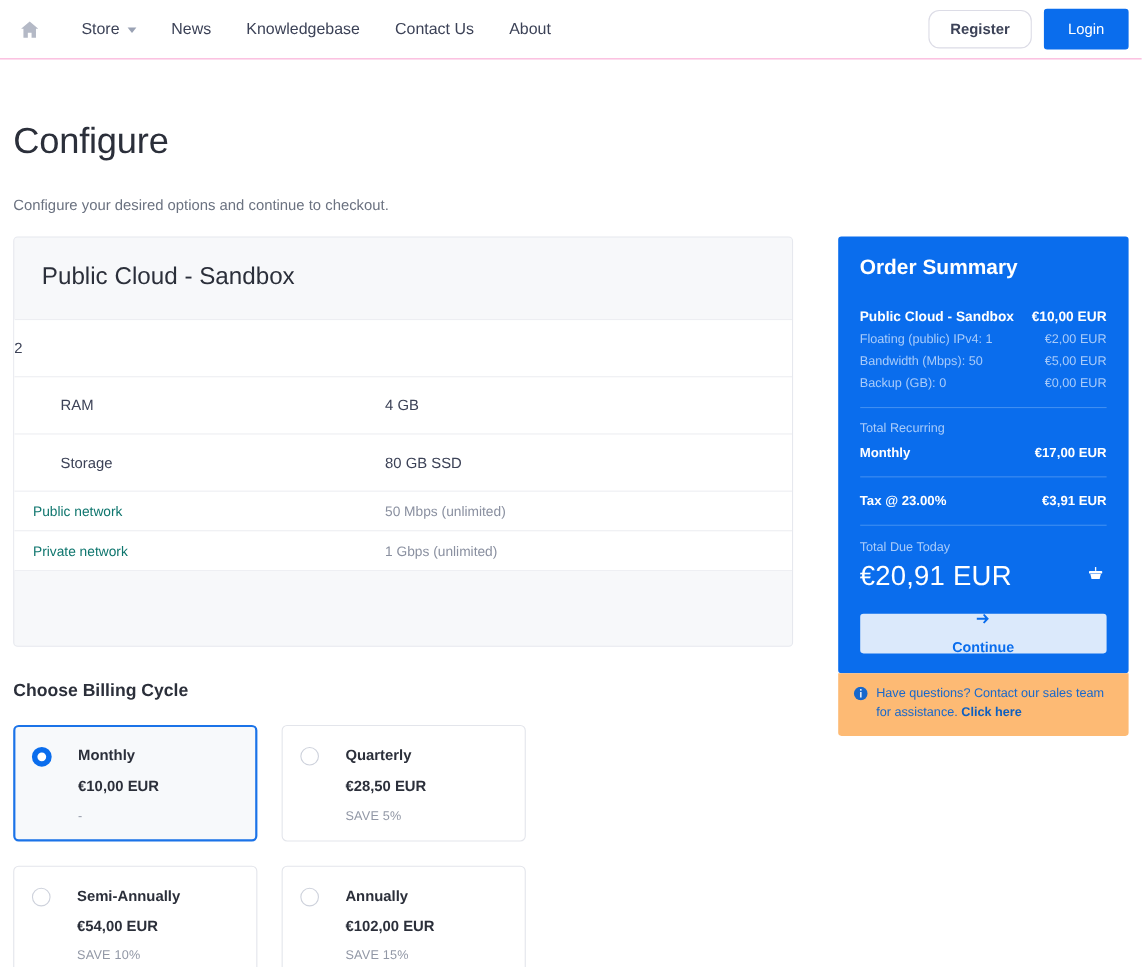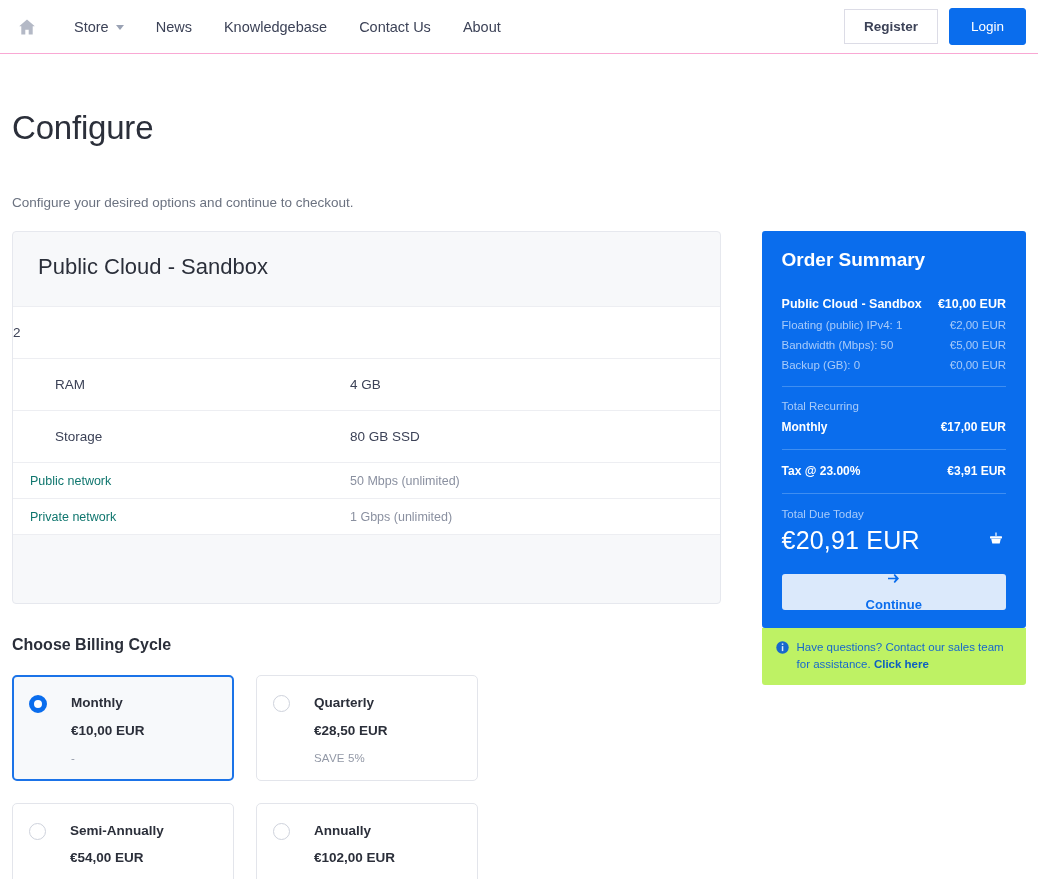--- a/index.html
+++ b/index.html
@@ -47,21 +47,21 @@
     position: relative;
     top: 1px;
   }
   .nav-spacer { flex: 1; }
   .btn-register {
     font-size: 13.5px;
     font-weight: 700;
     color: #3c4257;
     background: #fff;
     border: 1px solid #dcdce6;
-    border-radius: 0;
+    border-radius: 10px;
     padding: 9px 19px;
     cursor: pointer;
     font-family: "Liberation Sans", sans-serif;
   }
   .btn-login {
     font-size: 13.5px;
     font-weight: 400;
     color: #ffffff;
     background: #0a6ded;
     border: 1px solid #0a6ded;
@@ -80,21 +80,21 @@
   .page-title {
     font-size: 33px;
     font-weight: 400;
     color: #2b2f3a;
     margin-top: 55px;
     letter-spacing: -0.2px;
   }
   .page-subtitle {
     font-size: 13.5px;
     color: #6b7280;
-    margin-top: 48px;
+    margin-top: 32px;
   }
 
   .columns { display: flex; align-items: flex-start; margin-top: 21px; }
   .col-left { width: 710px; }
   .col-right { width: 265px; margin-left: 41px; }
 
   
   .product-card {
     border: 1px solid #e6e8ee;
     border-radius: 4px;
@@ -276,21 +276,21 @@
     width: 100%;
     height: 36px;
     font-size: 13px;
     font-weight: 700;
     margin-top: 19px;
     cursor: pointer;
     font-family: "Liberation Sans", sans-serif;
     flex-direction: column;
   }
   .help-box {
-    background: #bef264;
+    background: #fdba74;
     border-radius: 0 0 3px 3px;
     padding: 11px 14px 13px 14px;
     display: flex;
     gap: 8px;
     justify-content: flex-end;
   }
   .help-text {
     font-size: 11.5px;
     color: #1768cc;
     line-height: 1.45;

